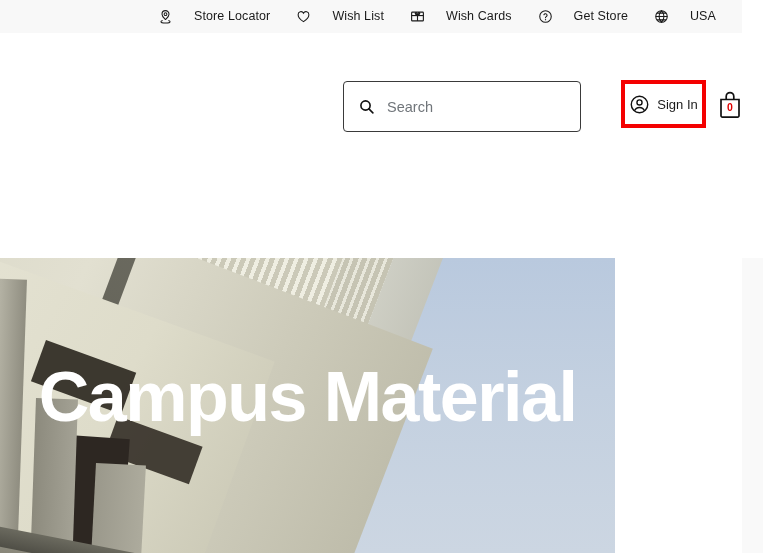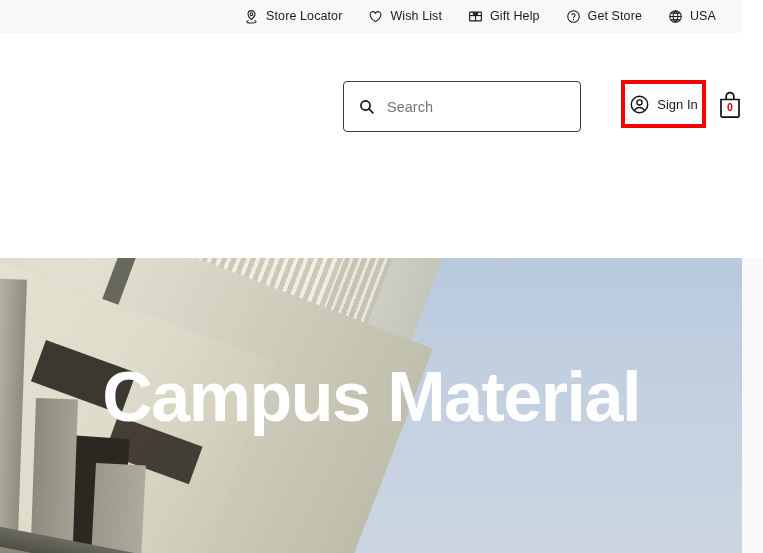--- a/index.html
+++ b/index.html
@@ -28,21 +28,21 @@
     height: 33px;
     background: #f8f8f8;
     display: flex;
     align-items: center;
     justify-content: flex-end;
     padding-right: 26px;
   }
   .util-item {
     display: flex;
     align-items: center;
-    gap: 7px;
+    gap: 21px;
     margin-left: 26px;
     cursor: pointer;
     white-space: nowrap;
   }
   .util-item .util-label {
     font-size: 12.5px;
     color: #1a1a1a;
     line-height: 1;
     letter-spacing: 0.1px;
   }
@@ -167,21 +167,21 @@
     color: #e00000;
     line-height: 1;
     pointer-events: none;
   }
 
   
   .hero {
     position: absolute;
     left: 0;
     top: 258px;
-    width: 742px;
+    width: 615px;
     height: 295px;
     overflow: hidden;
     background: #ef4444;
   }
   .hero-photo {
     position: absolute;
     inset: 0;
     background:
       linear-gradient(to bottom, #b9c9de 0%, #c3d0e0 45%, #ccd6e2 100%);
   }
@@ -384,21 +384,21 @@
 
     <div class="util-item">
       <span class="util-icon">
         <svg viewBox="0 0 24 24" fill="none" stroke="currentColor" stroke-width="1.8">
           <rect x="2.6" y="5" width="18.8" height="14" rx="1.2"></rect>
           <path d="M2.6 10.5h18.8"></path>
           <path d="M12 10.5V19"></path>
           <path d="M12 10.5c-1.8-1.1-4.6-3-3.3-4.5 1.2-1.4 3.3 2.3 3.3 4.5zM12 10.5c1.8-1.1 4.6-3 3.3-4.5-1.2-1.4-3.3 2.3-3.3 4.5z"></path>
         </svg>
       </span>
-      <span class="util-label">Gift Help</span>
+      <span class="util-label">Wish Cards</span>
     </div>
 
     <div class="util-item">
       <span class="util-icon">
         <svg viewBox="0 0 24 24" fill="none" stroke="currentColor" stroke-width="1.7">
           <circle cx="12" cy="12" r="9.2"></circle>
           <path d="M9.5 9.3a2.6 2.6 0 0 1 5 .9c0 1.8-2.5 2-2.5 3.6" stroke-linecap="round"></path>
           <circle cx="12" cy="17" r="1" fill="currentColor" stroke="none"></circle>
         </svg>
       </span>

